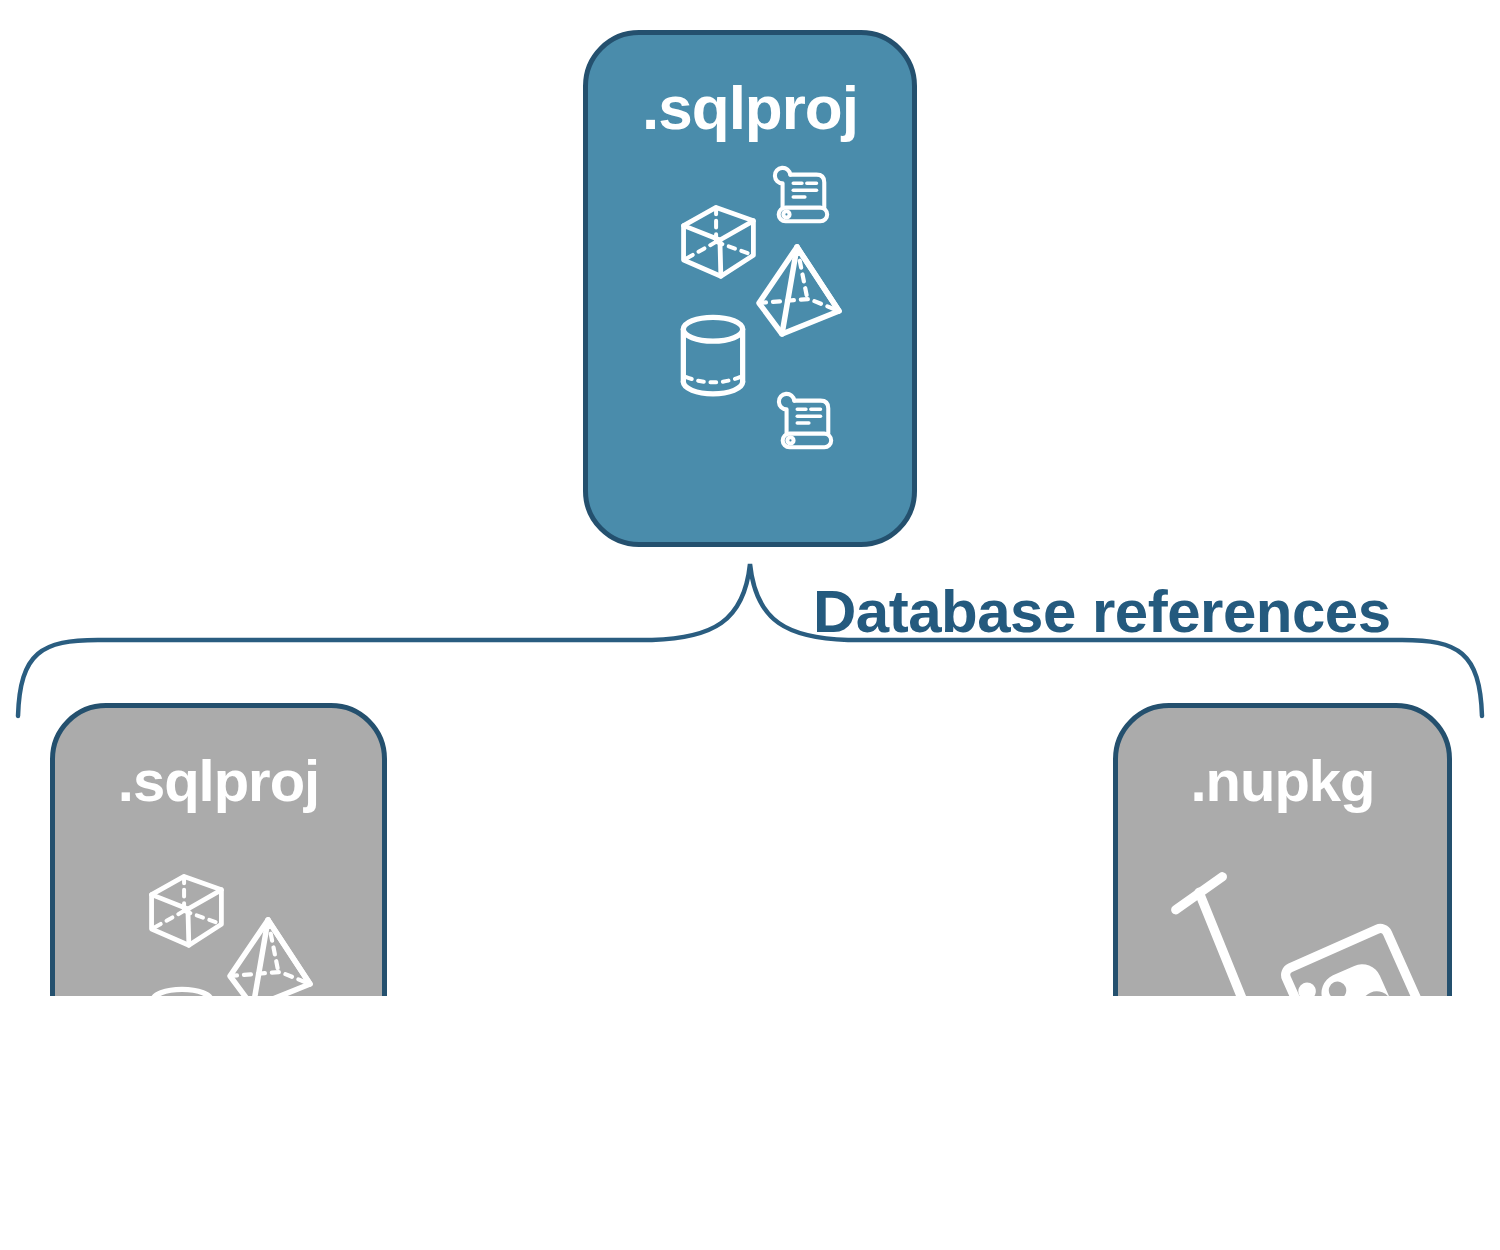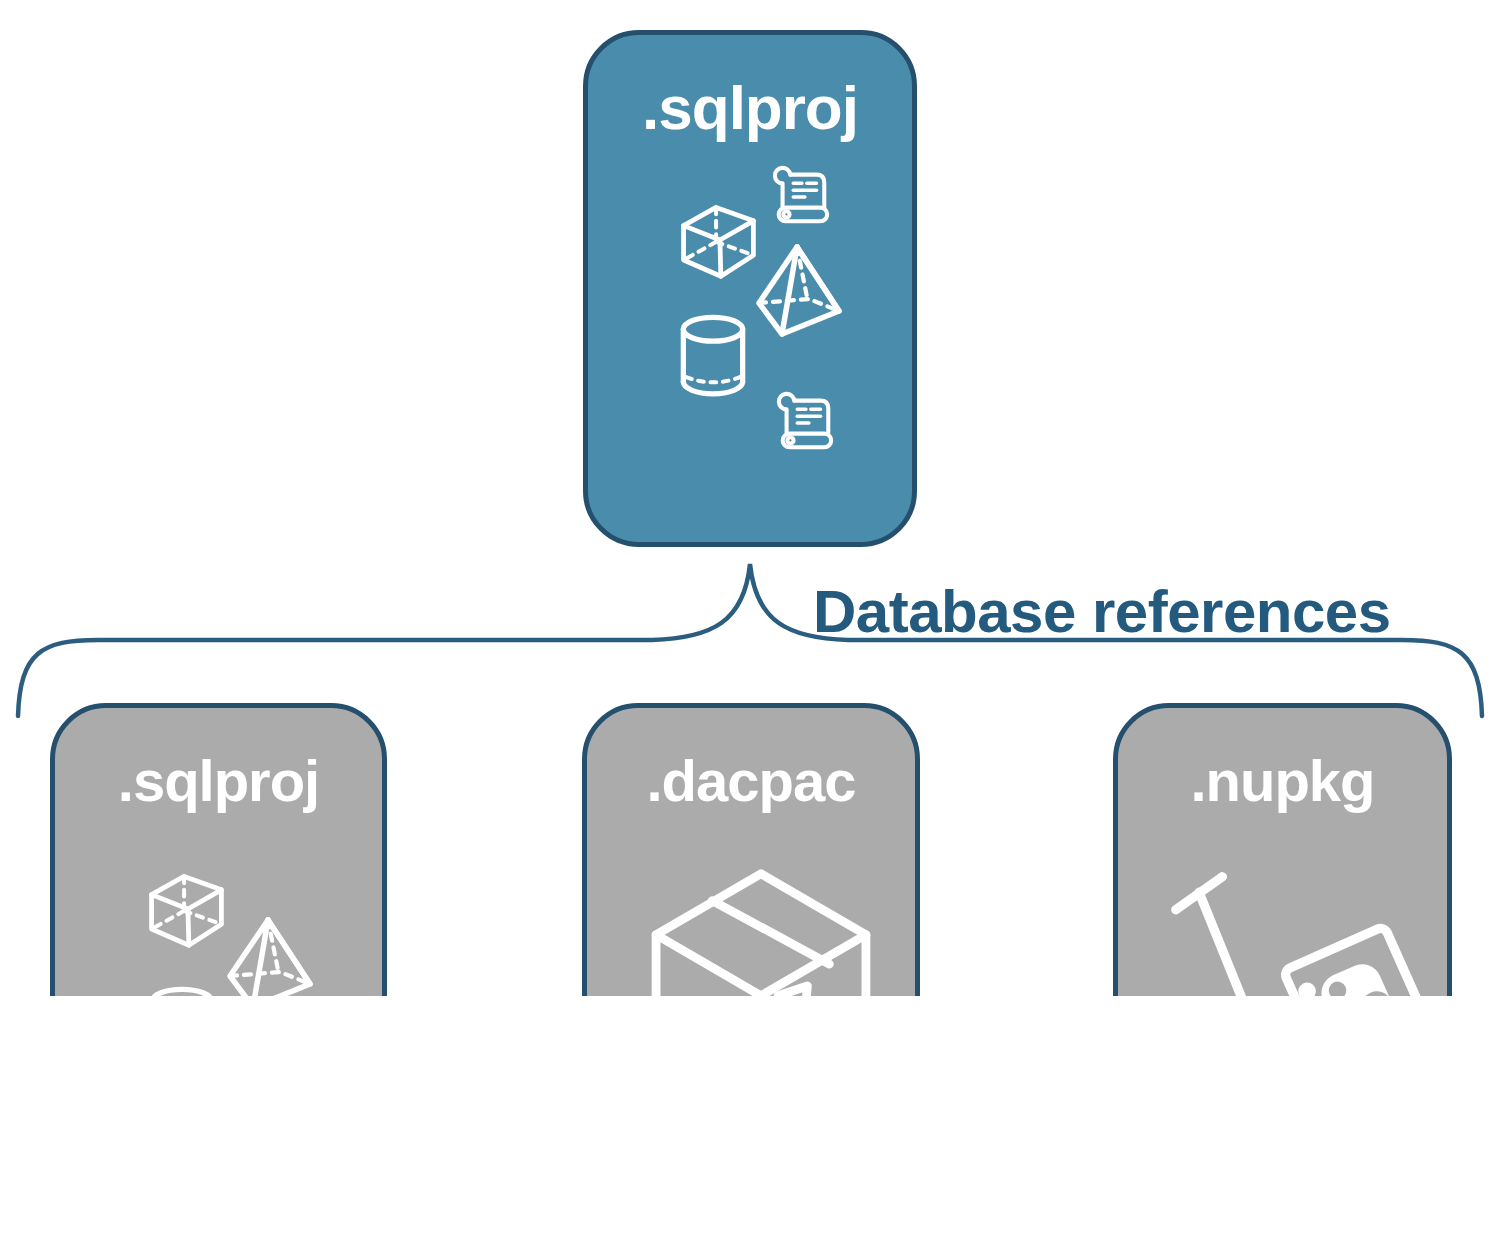--- a/index.html
+++ b/index.html
@@ -138,33 +138,20 @@
       <g fill="none" stroke="#ffffff" stroke-width="5.5" stroke-linecap="round">
         <ellipse cx="40" cy="17" rx="31" ry="12.5"></ellipse>
         <path d="M 9 17 V 72"></path>
         <path d="M 71 17 V 72"></path>
         <path d="M 9 72 A 31 12.5 0 0 0 71 72"></path>
       </g>
       <path d="M 12 67 Q 40 78 68 67" fill="none" stroke="#ffffff" stroke-width="4.2" stroke-linecap="round" stroke-dasharray="6 7"></path>
     </svg>
   </div>
 
-  <div class="box child c1">
-    <span class="box-title">.dacpac</span>
-
-    <svg class="icon" style="left:52px;top:138px;" width="244" height="280" viewBox="0 0 100 100">
-      <g fill="none" stroke="#ffffff" stroke-width="3.6" stroke-linecap="round" stroke-linejoin="round">
-        <path d="M 50 4 L 93 29 V 71 L 50 96 L 7 71 V 29 Z"></path>
-        <path d="M 7 29 L 50 54 L 93 29"></path>
-        <path d="M 50 54 V 96"></path>
-        <path d="M 30 15 L 78 41"></path>
-        <path d="M 57 54 L 69 50 L 68 62 L 57 60 Z"></path>
-      </g>
-    </svg>
-  </div>
 
   <div class="box child c2">
     <span class="box-title">.nupkg</span>
 
     <svg class="icon" style="left:50px;top:150px;" width="262" height="282" viewBox="0 0 135 140">
 
       <g fill="none" stroke="#ffffff" stroke-width="4.8" stroke-linecap="round">
         <path d="M 4 24 L 28 7"></path>
         <path d="M 16 15 L 52 104"></path>
       </g>

